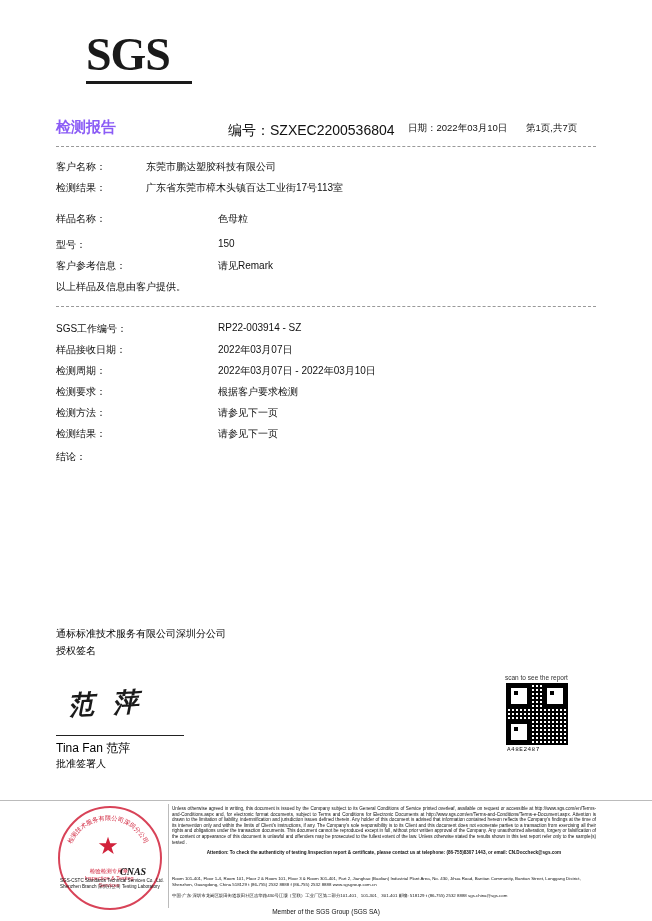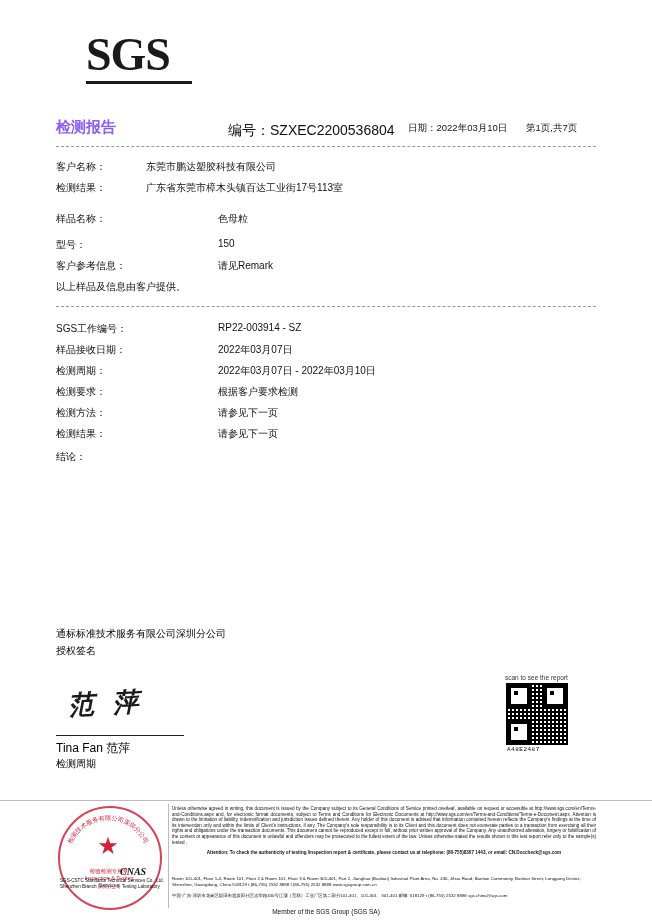--- a/index.html
+++ b/index.html
@@ -390,21 +390,21 @@
   <div class="field-label" style="top:427px">检测结果：</div>
   <div class="field-value indent2" style="top:427px">请参见下一页</div>
 
   <div class="concl-label">结论：</div>
 
   <div class="sig-company">通标标准技术服务有限公司深圳分公司</div>
   <div class="sig-auth">授权签名</div>
   <div class="sig-script">范 萍</div>
   <div class="sig-line"></div>
   <div class="sig-name">Tina Fan 范萍</div>
-  <div class="sig-role">检测周期</div>
+  <div class="sig-role">批准签署人</div>
 
   <div class="qr-caption">scan to see the report</div>
   <div class="qr-box">
     <div class="qr-finder" style="left:2px;top:2px"></div>
     <div class="qr-finder" style="right:2px;top:2px"></div>
     <div class="qr-finder" style="left:2px;bottom:2px"></div>
   </div>
   <div class="qr-code">A48E2487</div>
 
   <div class="footer-sep"></div>

